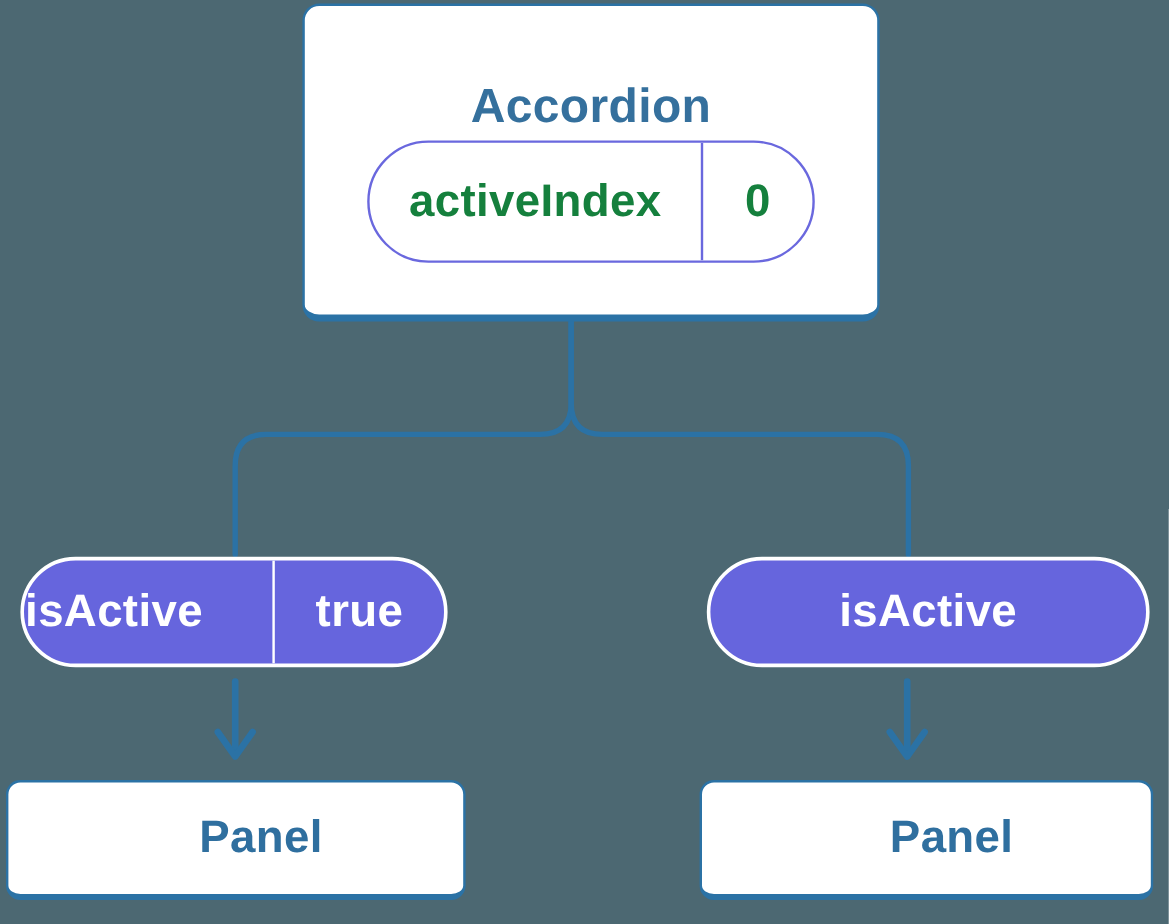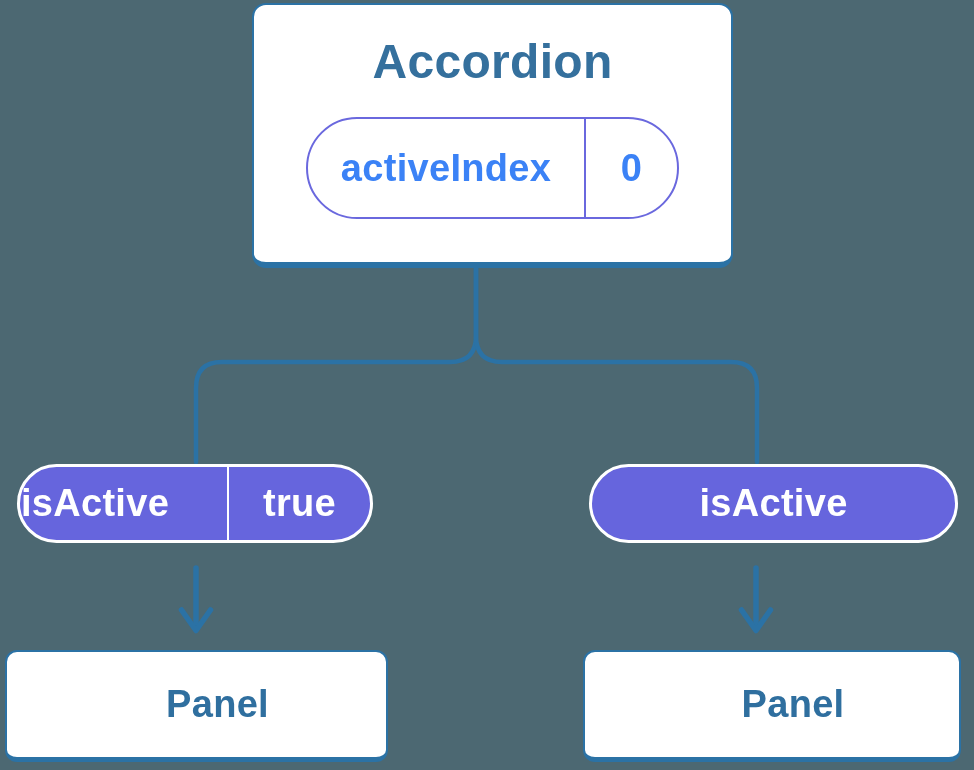--- a/index.html
+++ b/index.html
@@ -40,24 +40,24 @@
     box-sizing: border-box;
   }
   .root-node {
     left: 252px; top: 3px;
     width: 481px; height: 265px;
     border-bottom-width: 6px;
     border-radius: 14px;
   }
   .node-title {
     position: absolute;
-    left: 0; top: 33px;
+    left: 0; top: 60px;
     width: 100%;
     text-align: center;
-    font-size: 48px;
+    font-size: 40px;
     line-height: 48px;
     font-weight: 600;
     color: #35709d;
     letter-spacing: 0.3px;
   }
   .pill {
     display: flex;
     align-items: stretch;
     box-sizing: border-box;
     border-radius: 60px;
@@ -71,43 +71,43 @@
     font-weight: 600;
     letter-spacing: 0.3px;
   }
   .cell.name { flex: 1 1 auto; }
   .state-pill {
     position: absolute;
     left: 52px; top: 112px;
     width: 373px; height: 102px;
     background: #ffffff;
     border: 2px solid #6a68de;
-    color: #3b82f6;
+    color: #15803d;
   }
   .state-pill .cell.value {
     width: 91px;
     border-left: 2px solid #6a68de;
   }
   .prop-pill {
     position: absolute;
     background: #6665dd;
     border: 3px solid #ffffff;
     color: #ffffff;
     top: 464px;
-    height: 79px;
+    height: 92px;
     gap: 46px;
   }
   .prop-pill .cell.value { border-left: 2.5px solid #ffffff; }
   .prop-pill.left  { left: 17px;  width: 356px; }
   .prop-pill.left .cell.value { width: 141px; margin-left: 11px; }
   .prop-pill.right { left: 589px; width: 369px; }
   .prop-pill.right .cell.value { width: 156px; }
   .panel-node {
     top: 650px;
-    height: 112px;
+    height: 100px;
     border-bottom-width: 5px;
     border-radius: 12px;
     display: flex;
     align-items: center;
     justify-content: center;
     padding-left: 42px;
   }
   .panel-node.left  { left: 5px;   width: 383px; }
   .panel-node.right { left: 583px; width: 378px; }
   .panel-label {

